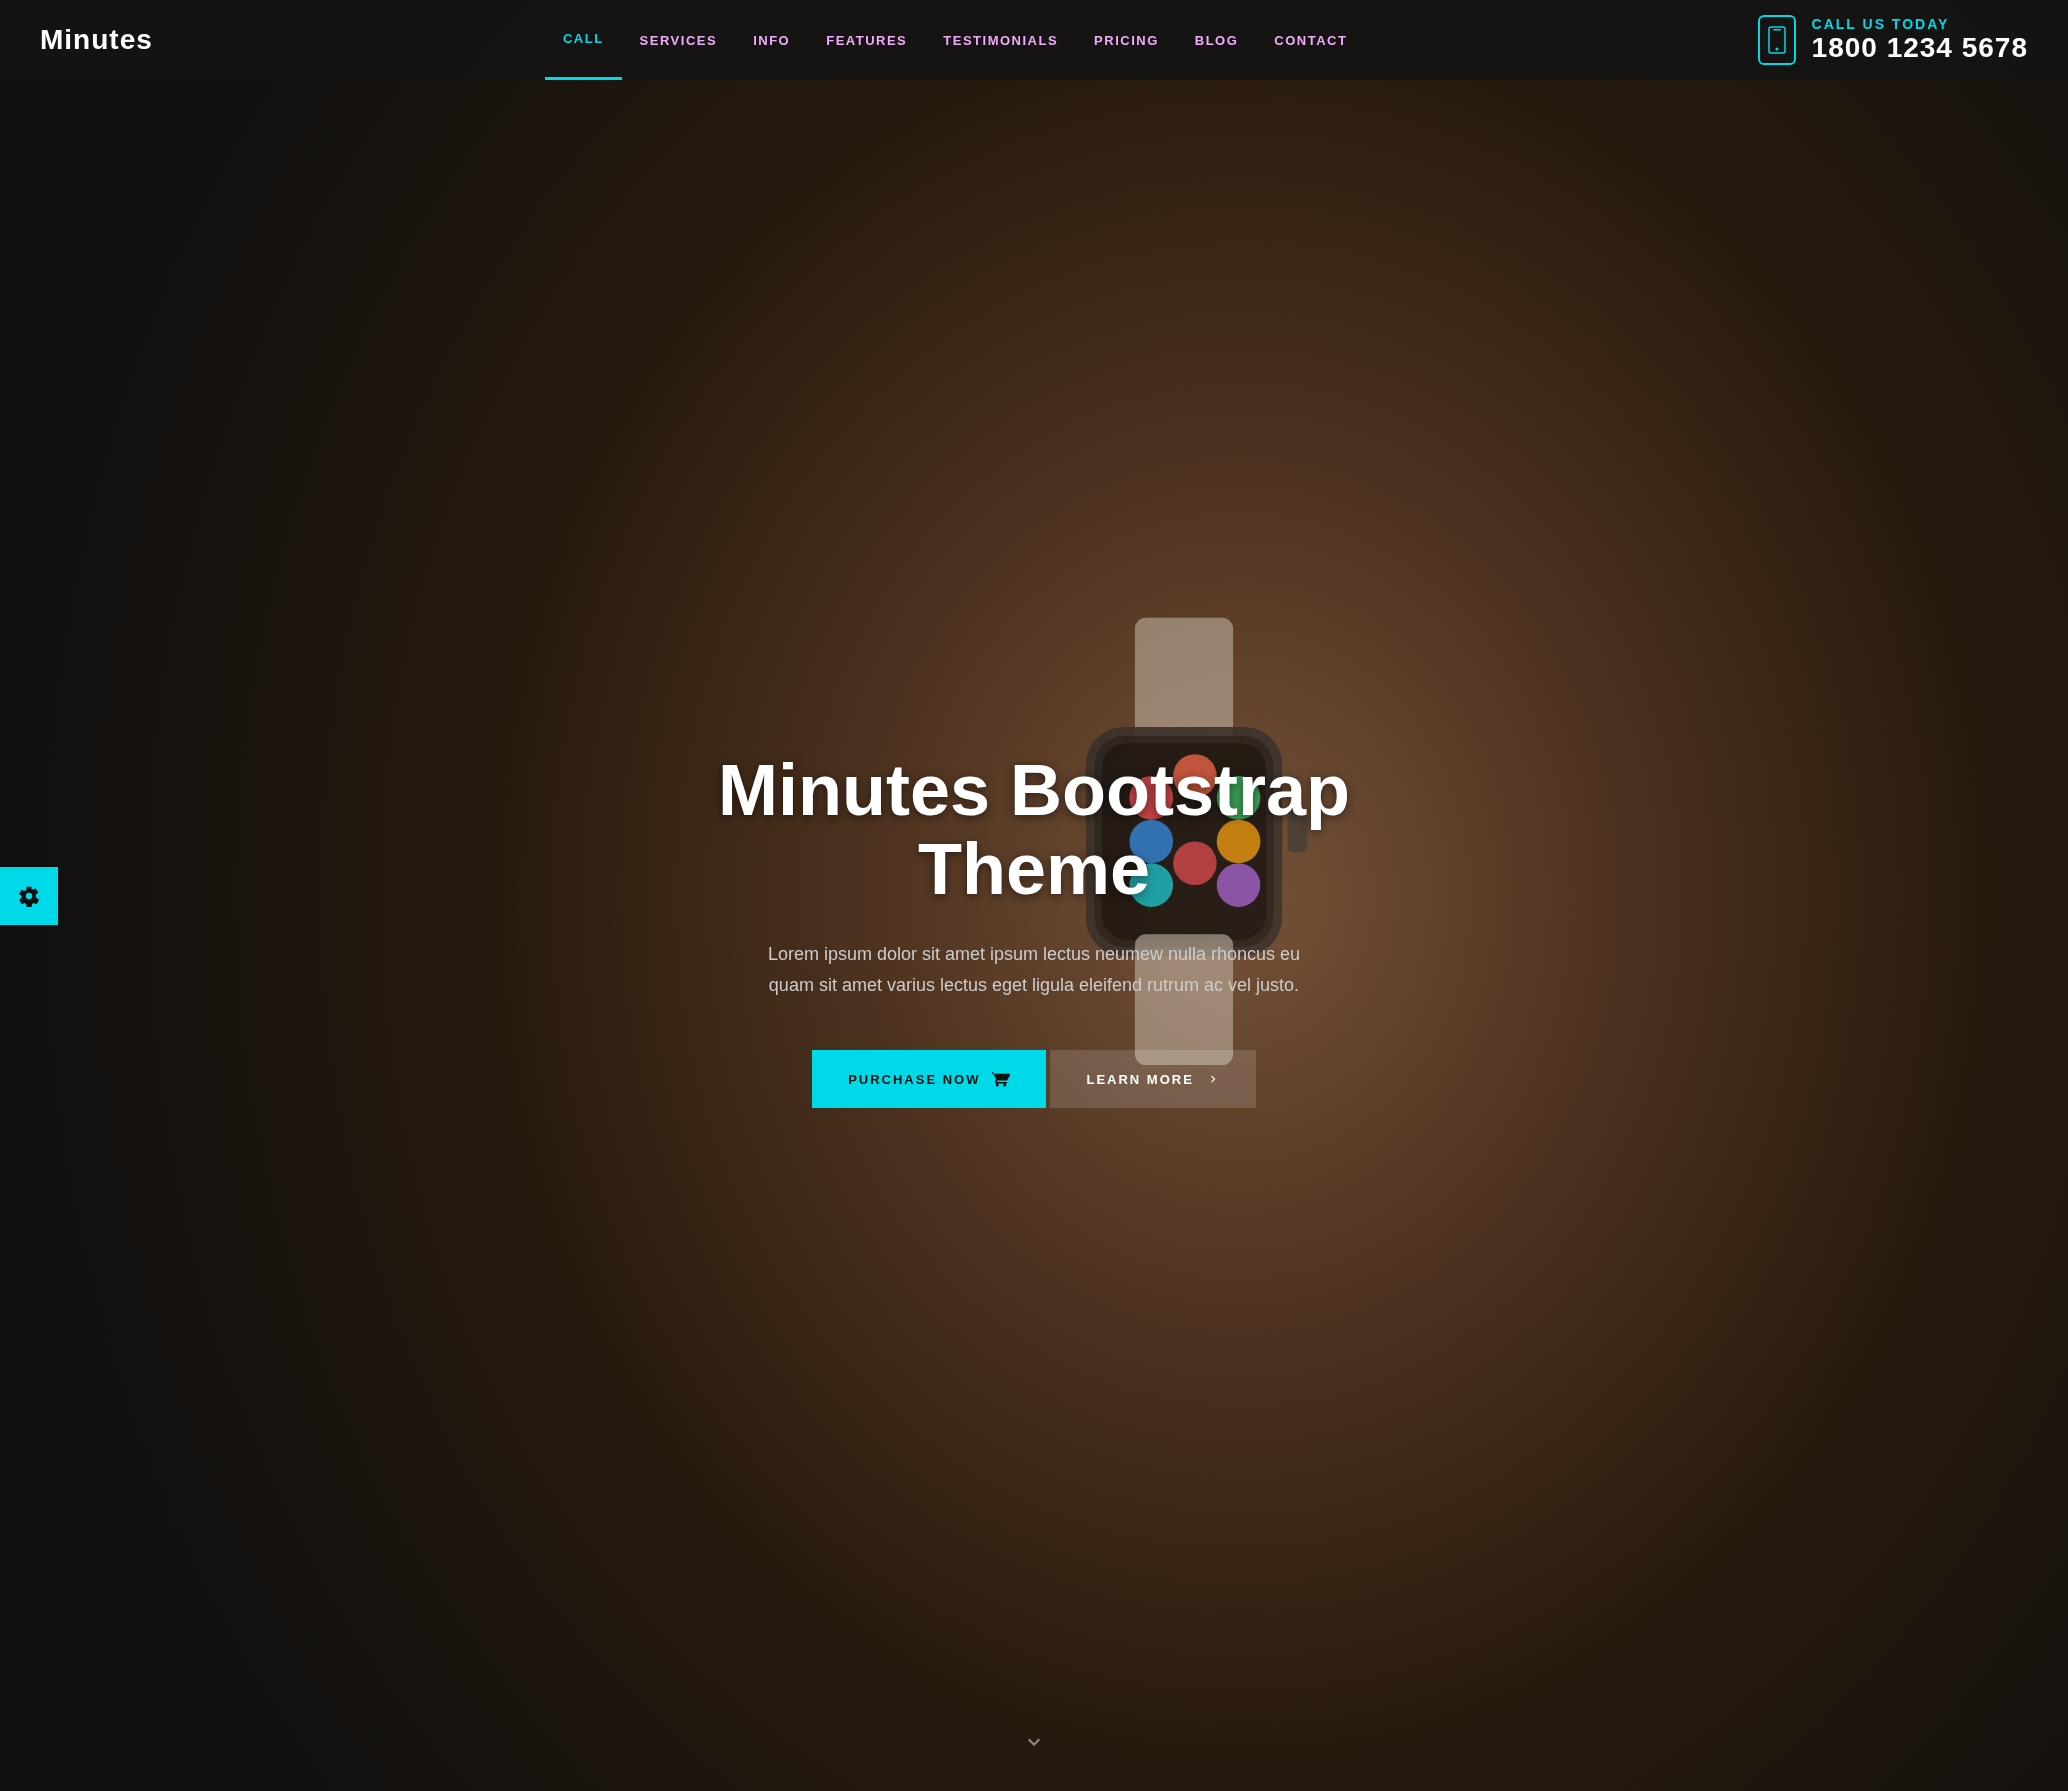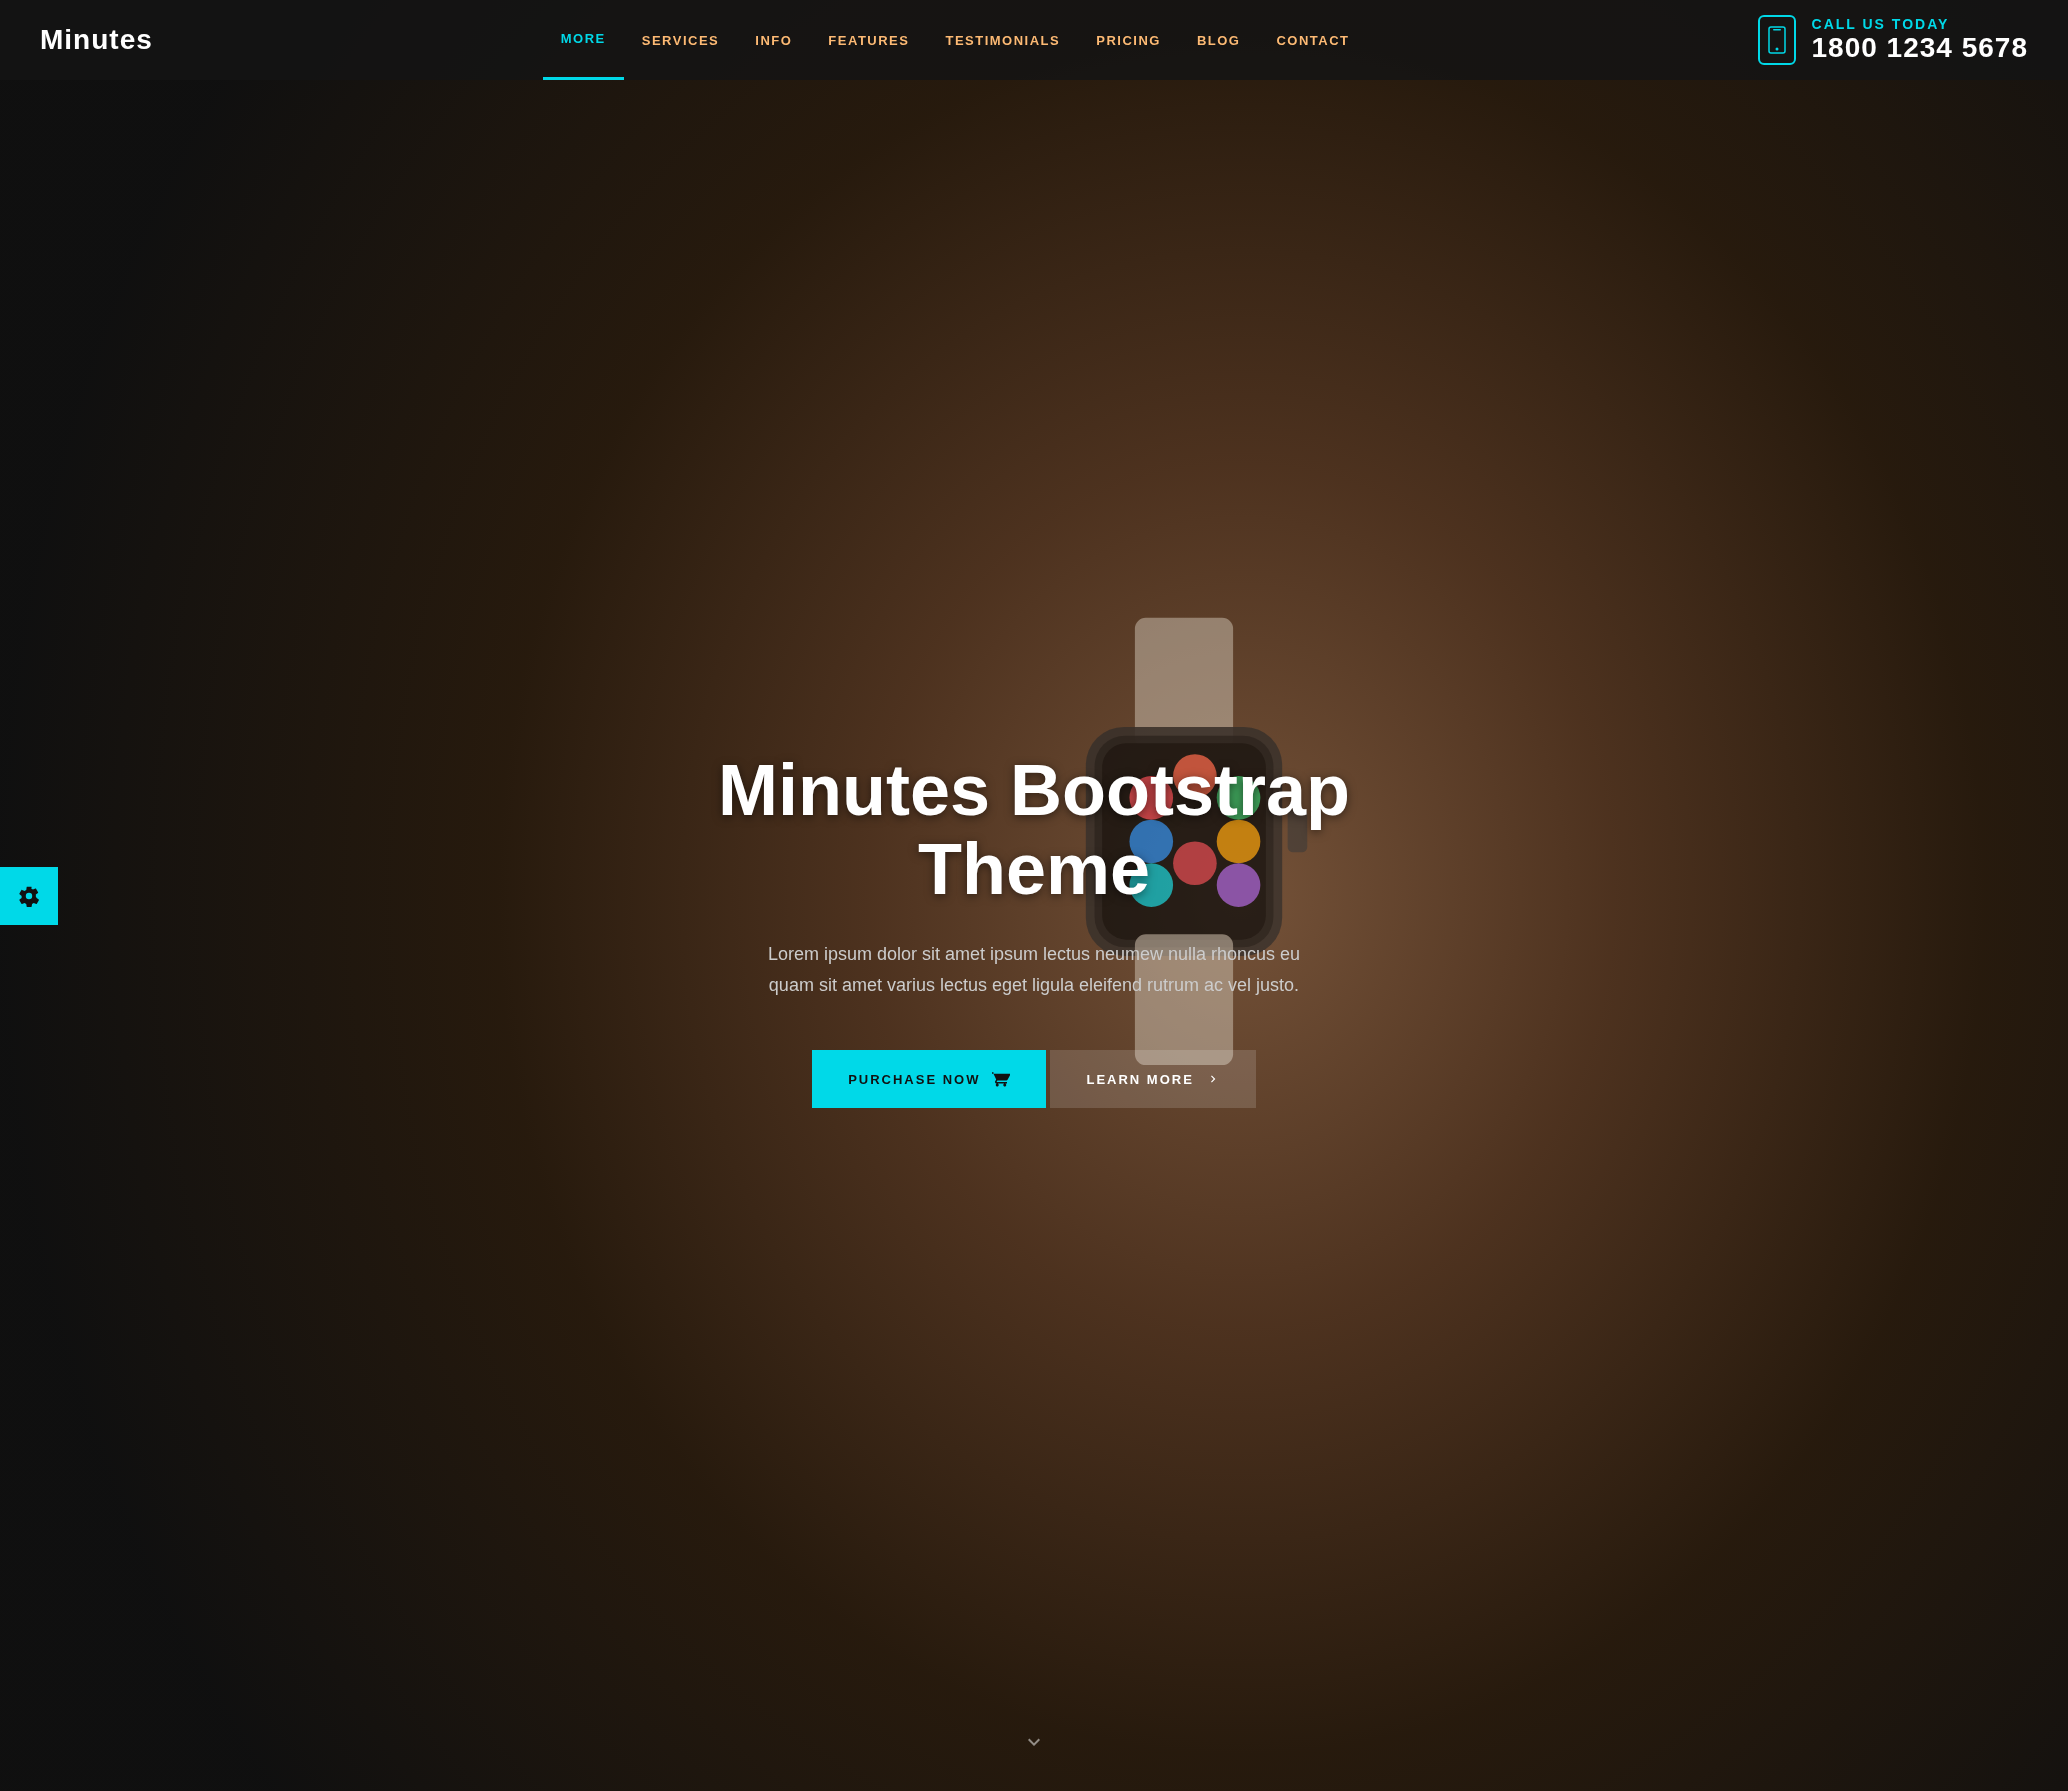--- a/index.html
+++ b/index.html
@@ -37,21 +37,21 @@
       text-decoration: none;
     }
 
     .nav {
       display: flex;
       align-items: center;
       gap: 0;
     }
 
     .nav-item {
-      color: #fdba74;
+      color: #f0abfc;
       text-decoration: none;
       font-size: 13px;
       font-weight: 700;
       letter-spacing: 1.5px;
       padding: 0 18px;
       height: 80px;
       display: flex;
       align-items: center;
       cursor: pointer;
       transition: color 0.2s;
@@ -246,21 +246,21 @@
       opacity: 0.8;
     }
   </style>
 </head>
 <body>
 
 <header class="header">
   <a class="logo">Minutes</a>
 
   <nav class="nav">
-    <a class="nav-item active">MORE</a>
+    <a class="nav-item active">CALL</a>
     <a class="nav-item">SERVICES</a>
     <a class="nav-item">INFO</a>
     <a class="nav-item">FEATURES</a>
     <a class="nav-item">TESTIMONIALS</a>
     <a class="nav-item">PRICING</a>
     <a class="nav-item">BLOG</a>
     <a class="nav-item">CONTACT</a>
   </nav>
 
   <div class="header-contact">

